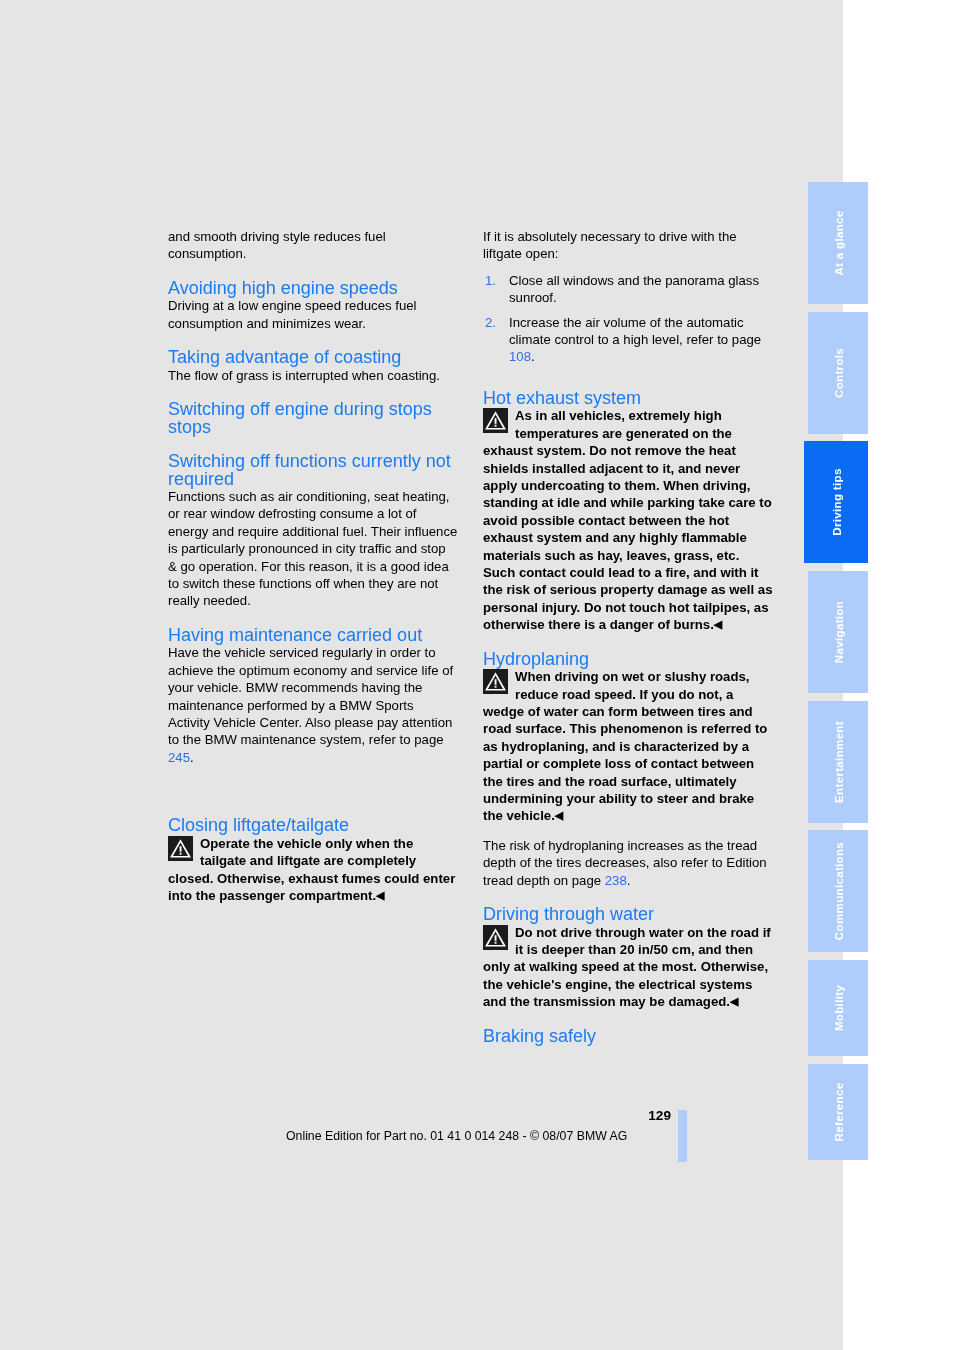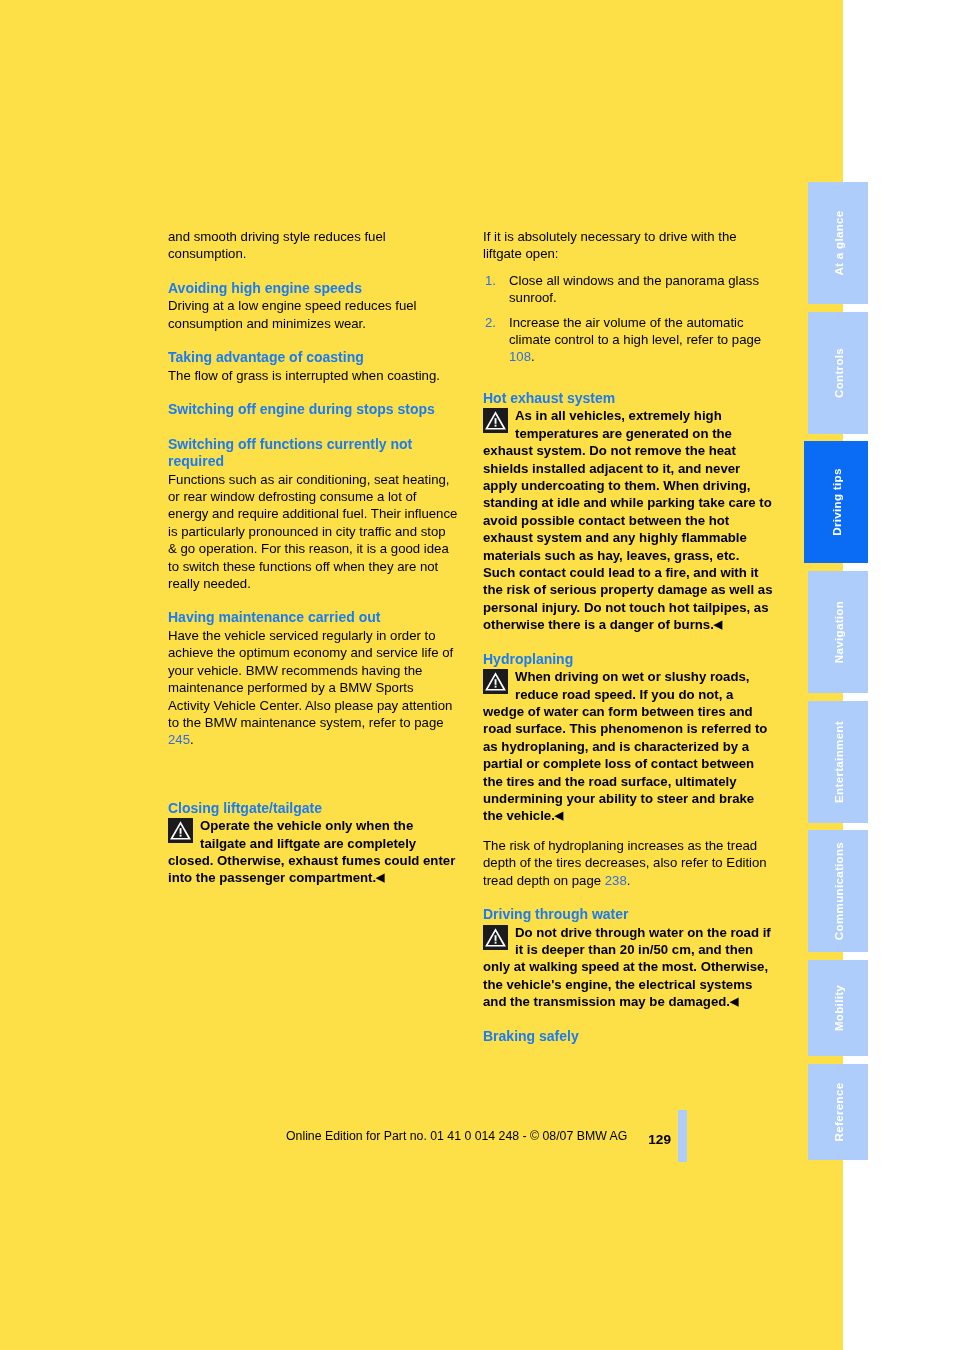--- a/index.html
+++ b/index.html
@@ -15,21 +15,21 @@
     color: #000000;
     overflow: hidden;
   }
 
   
   #page {
     position: absolute;
     left: 0; top: 0;
     width: 843px;
     height: 1350px;
-    background: #fde047;
+    background: #e5e5e5;
   }
 
   
   .columns {
     position: absolute;
     left: 168px;
     top: 228px;
     width: 620px;
   }
   .col {
@@ -52,23 +52,23 @@
   h1.chapter {
     margin: 0;
     font-size: 19.5px;
     line-height: 24px;
     font-weight: bold;
     color: #1a7bf2;
     letter-spacing: -0.2px;
   }
   h2.head {
     margin: 0;
-    font-size: 14px;
+    font-size: 18px;
     line-height: 17.5px;
-    font-weight: bold;
+    font-weight: normal;
     color: #1a7bf2;
   }
 
   .sp-before-head { height: 17px; }
   .sp-before-chapter { height: 34px; }
   .sp-para { height: 12px; }
 
   .pageref {
     color: #2f6fe0;
   }
@@ -158,21 +158,20 @@
     width: 954px;
     height: 60px;
   }
   #page-number {
     position: absolute;
     right: 283px;
     top: 0px;
     font-size: 13.6px;
     font-weight: bold;
     color: #000000;
-    margin-top: 24px;
   }
   #page-marker {
     position: absolute;
     left: 678px;
     top: 1110px;
     width: 9px;
     height: 52px;
     background: #aecdfb;
   }
   #edition {

